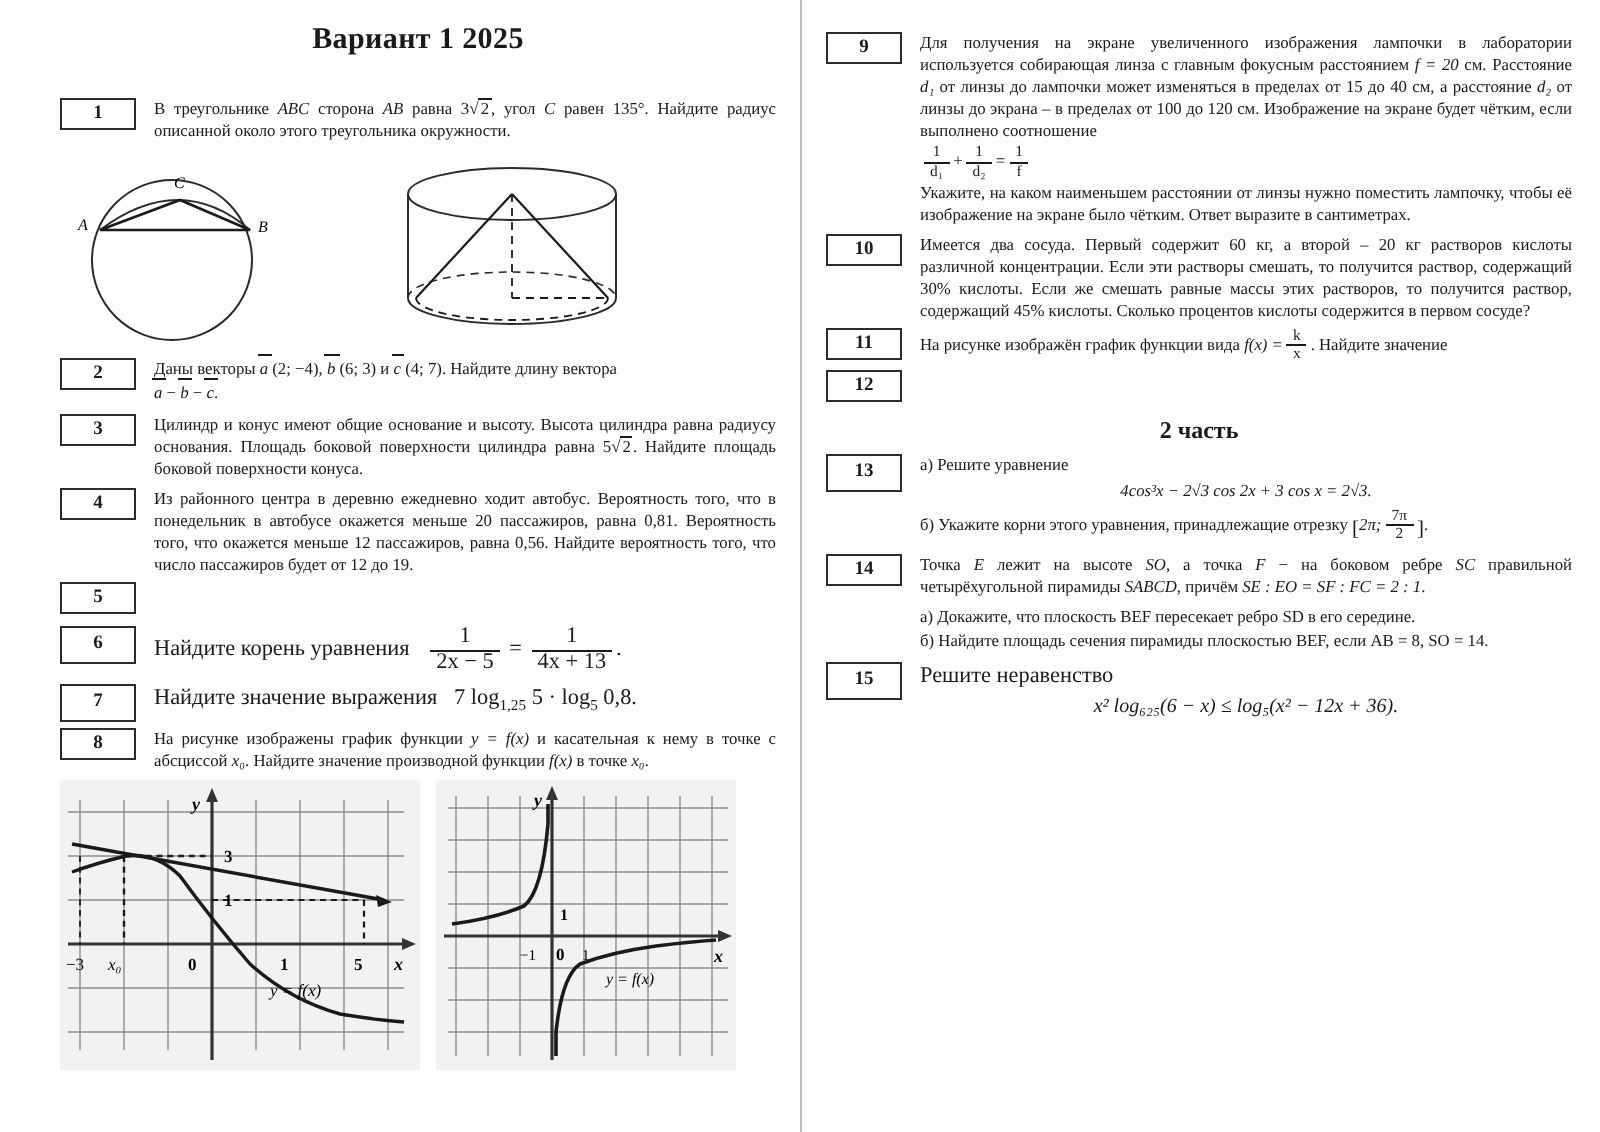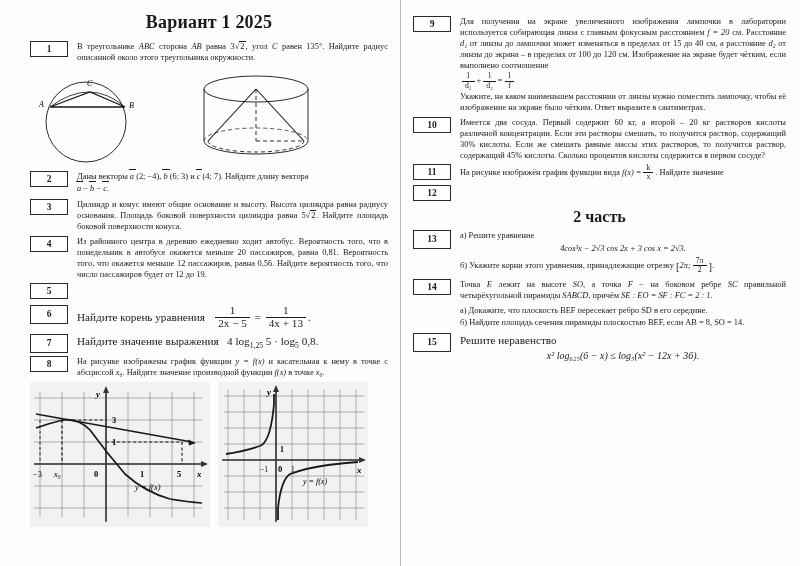--- a/index.html
+++ b/index.html
@@ -20,28 +20,28 @@
     position:relative;
     box-sizing:border-box;
   }
   .col-left{width:400px;padding:8px 12px 0 30px;}
   .col-right{width:400px;padding:8px 14px 0 12px;
     border-left:1px solid #b9b9b9;}
 
   .variant-title{
     text-align:center;
     font-weight:bold;
-    font-size:18px;
+    font-size:15px;
     letter-spacing:.2px;
-    margin:4px 0 8px 0;
+    margin:4px 0 20px 0;
   }
   .part-title{
     text-align:center;
     font-weight:bold;
-    font-size:16px;
+    font-size:12px;
     margin:7px 0 4px 0;
   }
 
   
   .task{
     display:flex;
     align-items:flex-start;
     margin-bottom:3px;
   }
   .numbox{
@@ -187,21 +187,21 @@
           <span class="n">1</span>
           <span class="d">4x + 13</span>
         </span><span>.</span>
       </div>
     </div>
 
     <div class="task" style="margin-top:4px;">
       <div class="numbox tall">7</div>
       <div class="body big">
         <span>Найдите значение выражения</span>&nbsp;&nbsp;
-        <span>4 log</span><sub>1,25</sub><span> 5 · log</span><sub>5</sub><span> 0,8.</span>
+        <span>7 log</span><sub>1,25</sub><span> 5 · log</span><sub>5</sub><span> 0,8.</span>
       </div>
     </div>
 
     <div class="task" style="margin-top:3px;">
       <div class="numbox">8</div>
       <div class="body">
         <p><span>На рисунке изображены график функции </span><i class="v">y = f(x)</i><span> и касательная к нему в точке с абсциссой </span><i class="v">x₀</i><span>. Найдите значение производной функции </span><i class="v">f(x)</i><span> в точке </span><i class="v">x₀</i><span>.</span></p>
       </div>
     </div>
 

